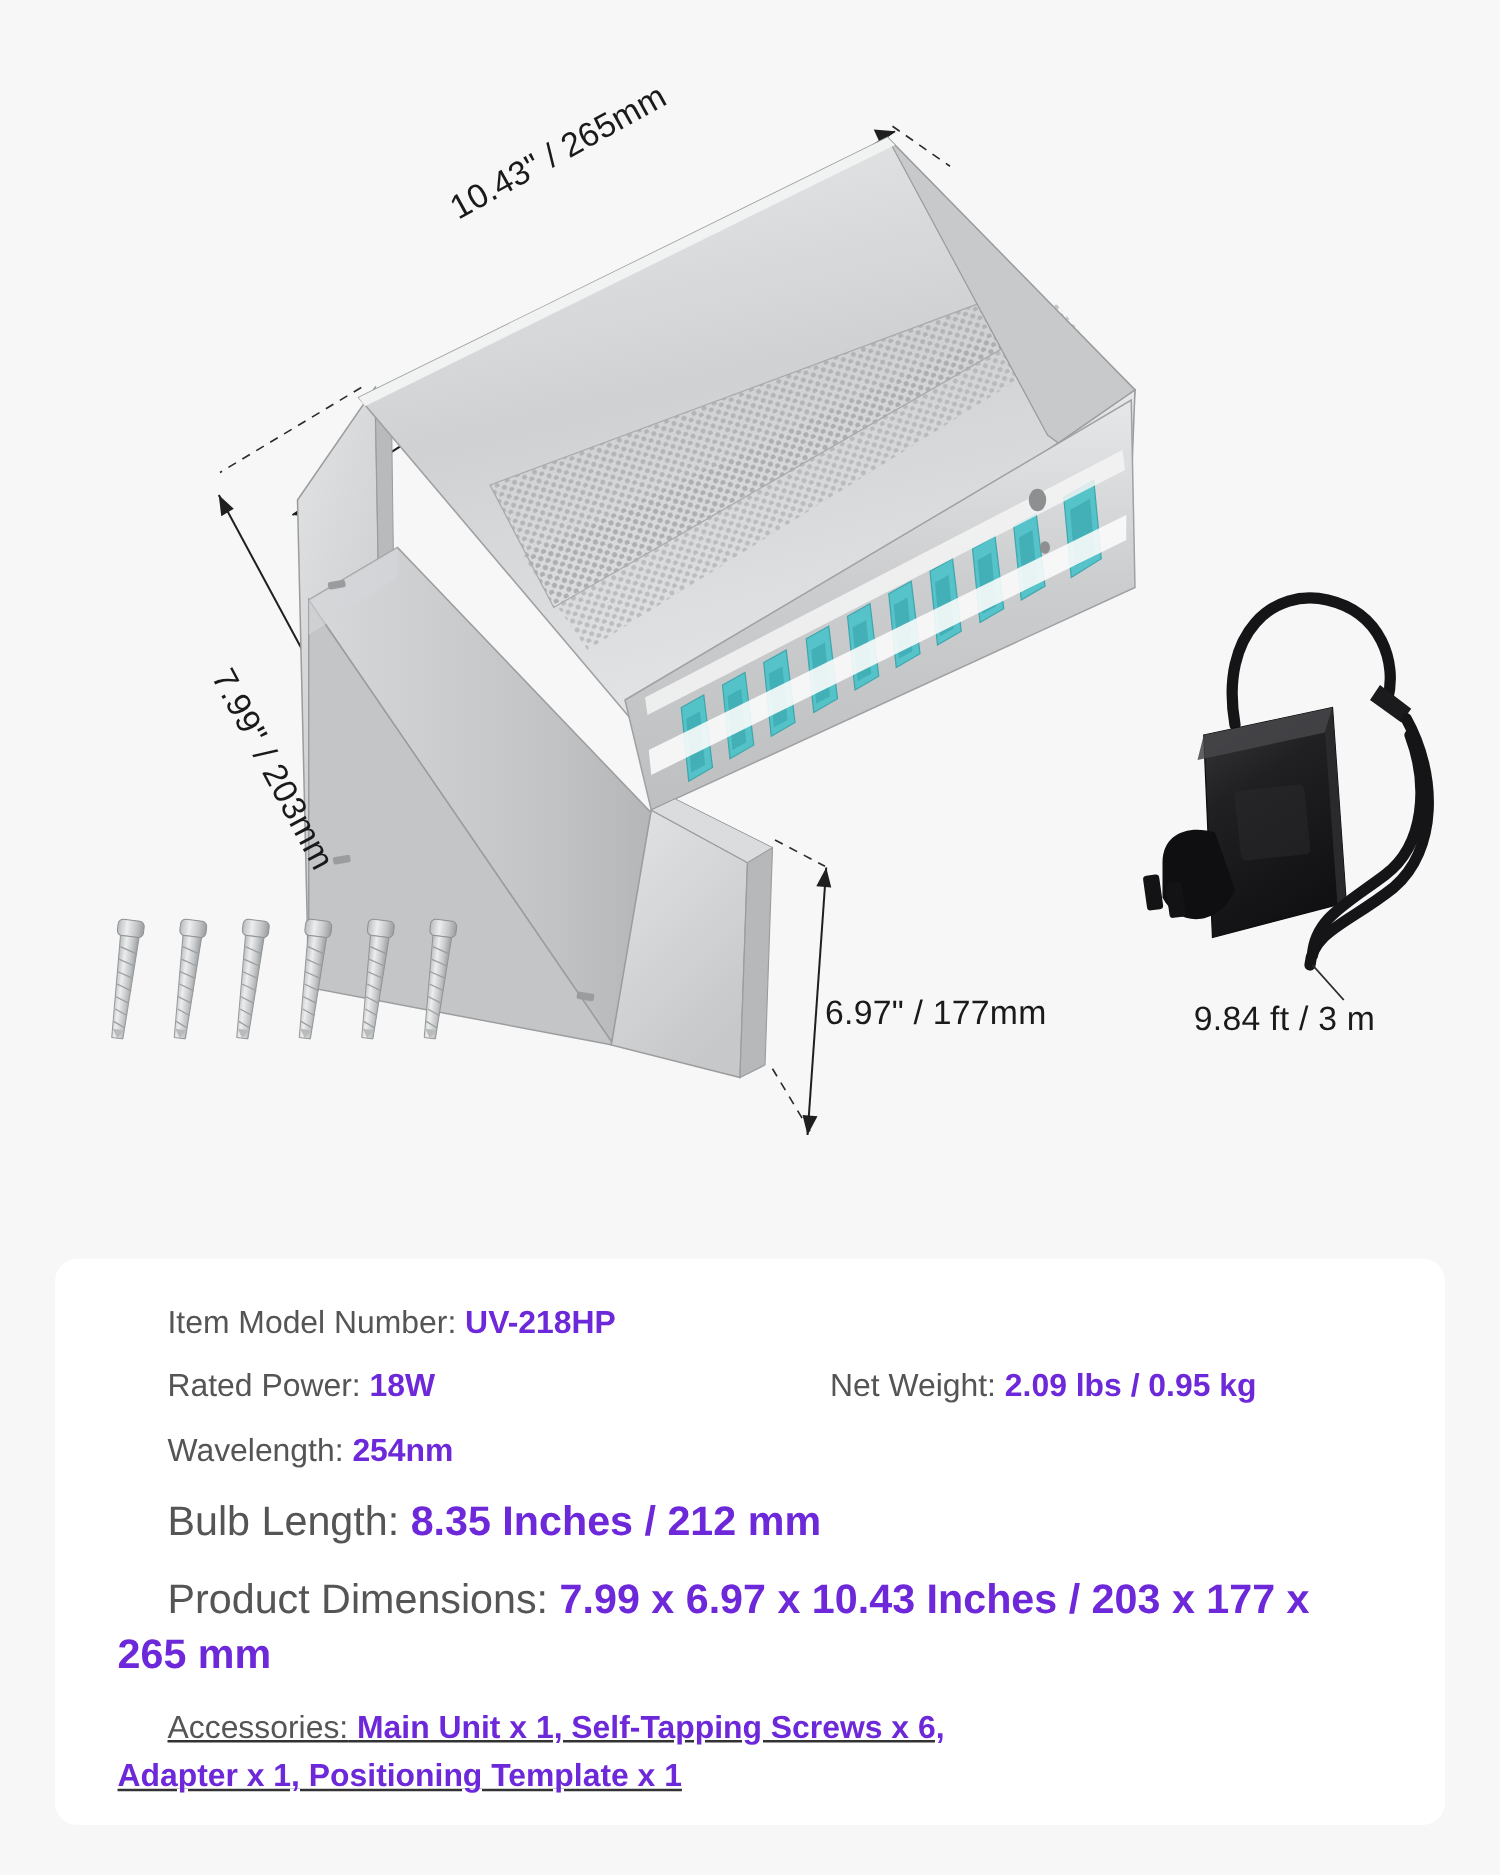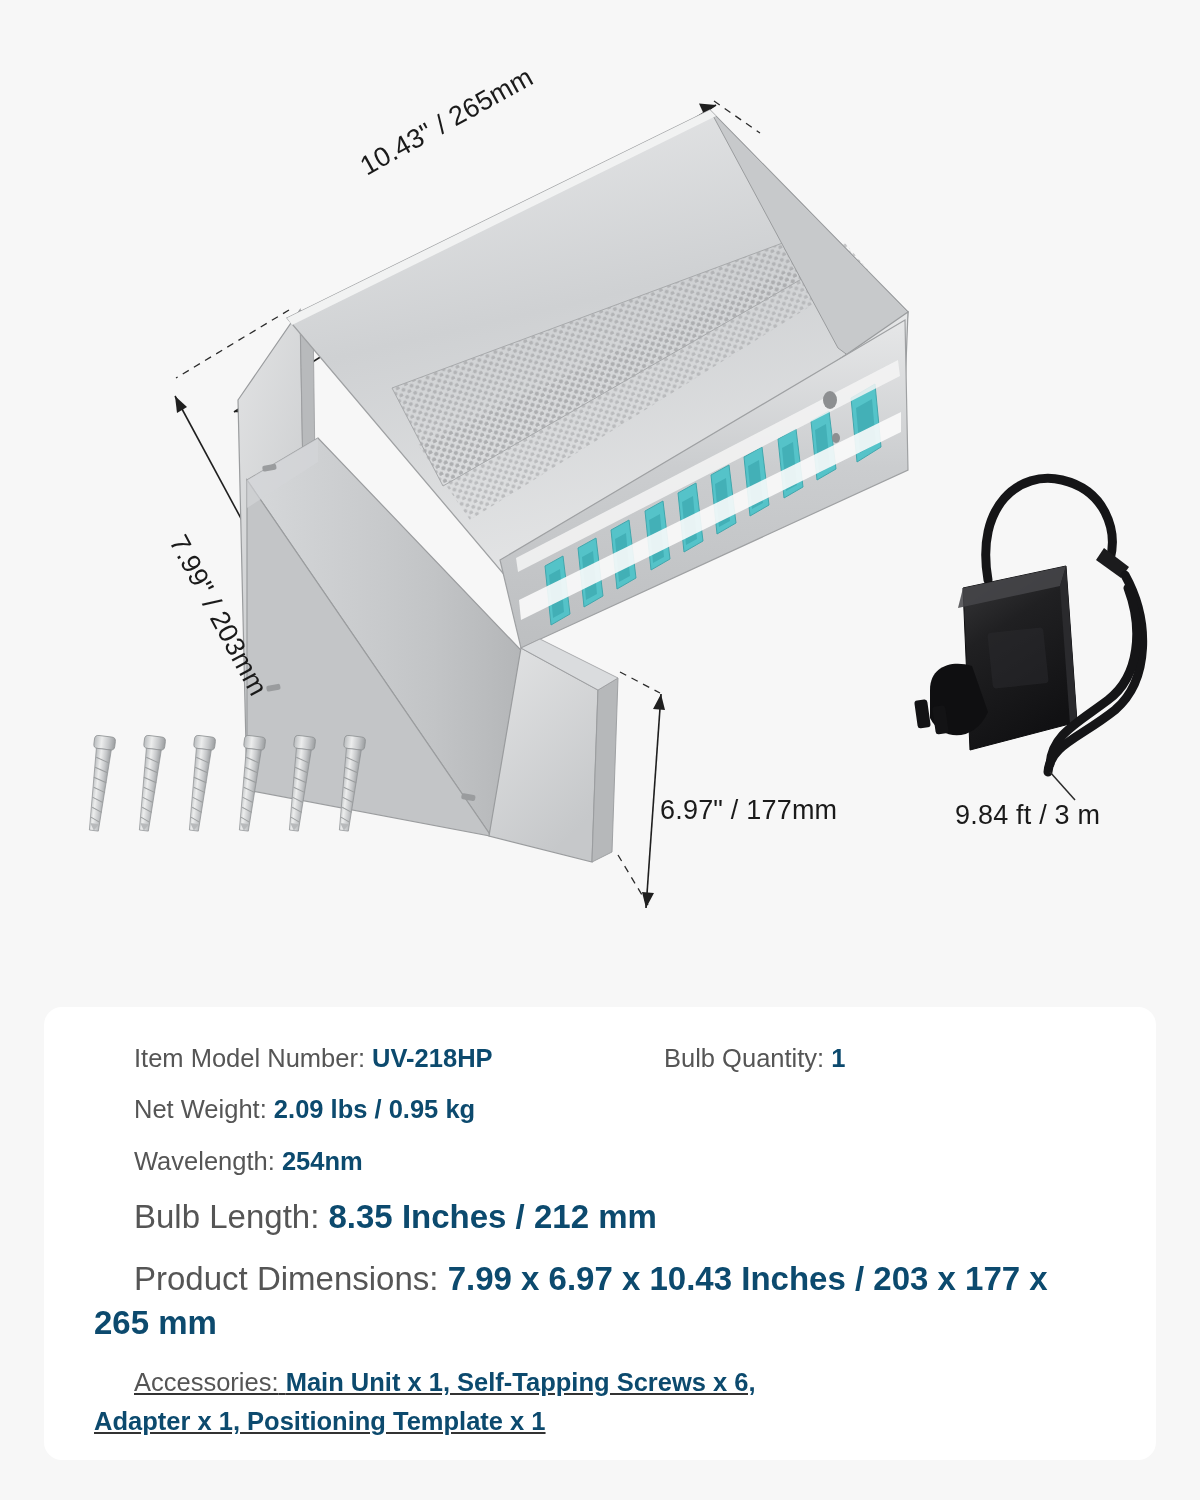--- a/index.html
+++ b/index.html
@@ -84,21 +84,21 @@
   .spec-item {
     font-size: 25.5px;
     line-height: 1.35;
     white-space: nowrap;
   }
   .spec-label {
     color: #555555;
     margin-left: 40px;
   }
   .spec-value {
-    color: #0c4a6e;
+    color: #6d28d9;
     font-weight: bold;
   }
   .spec-wide {
     font-size: 33px;
     line-height: 1.35;
     margin-bottom: 17px;
   }
   .spec-accessories {
     font-size: 25.5px;
     line-height: 1.55;
@@ -362,27 +362,27 @@
   <div class="dim-label" id="dim-cord">9.84 ft / 3 m</div>
 </div>
 
 <div id="spec-card">
 
   <div class="spec-row">
     <div class="spec-col-left spec-item">
       <span class="spec-label">Item Model Number:</span>
       <span class="spec-value">UV-218HP</span>
     </div>
-    <div class="spec-col-right spec-item">
-      <span class="spec-label">Bulb Quantity:</span>
-      <span class="spec-value">1</span>
+  </div>
+
+  <div class="spec-row">
+    <div class="spec-col-left spec-item">
+      <span class="spec-label">Rated Power:</span>
+      <span class="spec-value">18W</span>
     </div>
-  </div>
-
-  <div class="spec-row">
     <div class="spec-col-right spec-item">
       <span class="spec-label">Net Weight:</span>
       <span class="spec-value">2.09 lbs / 0.95 kg</span>
     </div>
   </div>
 
   <div class="spec-row">
     <div class="spec-col-left spec-item">
       <span class="spec-label">Wavelength:</span>
       <span class="spec-value">254nm</span>

